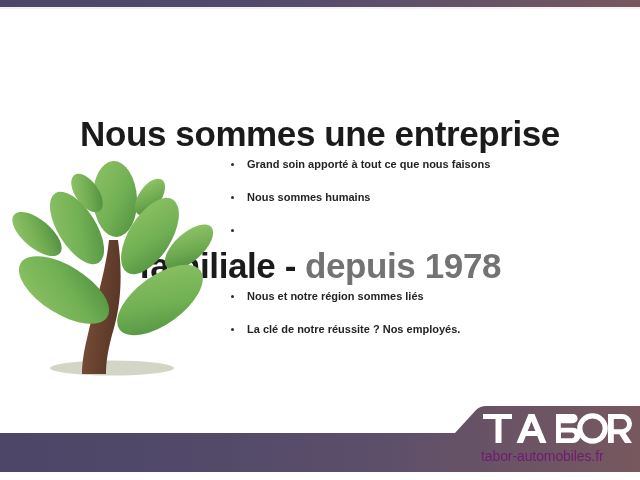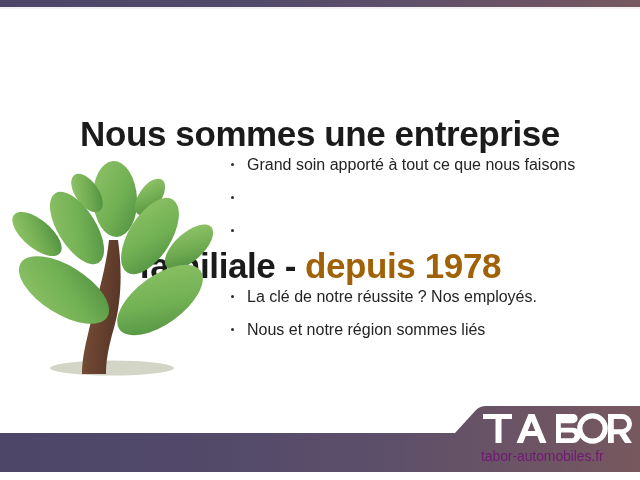--- a/index.html
+++ b/index.html
@@ -51,21 +51,21 @@
     line-height: 44px;
     font-weight: bold;
     letter-spacing: -0.4px;
     color: #1b1b1b;
     white-space: pre;
   }
   .headline .line {
     display: block;
   }
   .headline .accent {
-    color: #a16207;
+    color: #737373;
   }
   .headline .gap {
     display: inline-block;
     width: 9px;
   }
 
   
   .bullets {
     position: absolute;
     left: 229px;
@@ -73,23 +73,24 @@
     width: 400px;
     margin: 0;
     padding: 0;
     list-style: none;
   }
   .bullets li {
     position: relative;
     padding-left: 18px;
     height: 33px;
     line-height: 33px;
-    font-size: 16px;
+    font-size: 11px;
     color: #242424;
     white-space: nowrap;
+    font-weight: bold;
   }
   .bullets li .dot {
     position: absolute;
     left: 2px;
     top: 15px;
     width: 3.4px;
     height: 3.4px;
     border-radius: 50%;
     background: #2c2c2c;
   }
@@ -194,25 +195,25 @@
       <ellipse cx="181" cy="95" rx="14" ry="30" fill="url(#lg2)" transform="rotate(48 181 95)"></ellipse>
 
       <ellipse cx="56" cy="138" rx="24" ry="51" fill="url(#lg)" transform="rotate(-58 56 138)"></ellipse>
 
       <ellipse cx="152" cy="148" rx="24" ry="50" fill="url(#lg)" transform="rotate(54 152 148)"></ellipse>
     </svg>
   </div>
 
   <ul class="bullets">
     <li><span class="dot"></span><span>Grand soin apporté à tout ce que nous faisons</span></li>
+    <li><span class="dot"></span><span>Nous sommes humains</span></li>
     <li><span class="dot"></span></li>
     <li><span class="dot"></span></li>
-    <li><span class="dot"></span></li>
+    <li><span class="dot"></span><span>Nous et notre région sommes liés</span></li>
     <li><span class="dot"></span><span>La clé de notre réussite ? Nos employés.</span></li>
-    <li><span class="dot"></span><span>Nous et notre région sommes liés</span></li>
   </ul>
 
   <div class="bottom-bar">
     <svg width="640" height="80" viewBox="0 0 640 80" xmlns="http://www.w3.org/2000/svg">
       <defs>
         <linearGradient id="barg" x1="0" y1="0" x2="1" y2="0">
           <stop offset="0%" stop-color="#4d4668"></stop>
           <stop offset="35%" stop-color="#534a6a"></stop>
           <stop offset="60%" stop-color="#5d4f6a"></stop>
           <stop offset="82%" stop-color="#6c5464"></stop>

